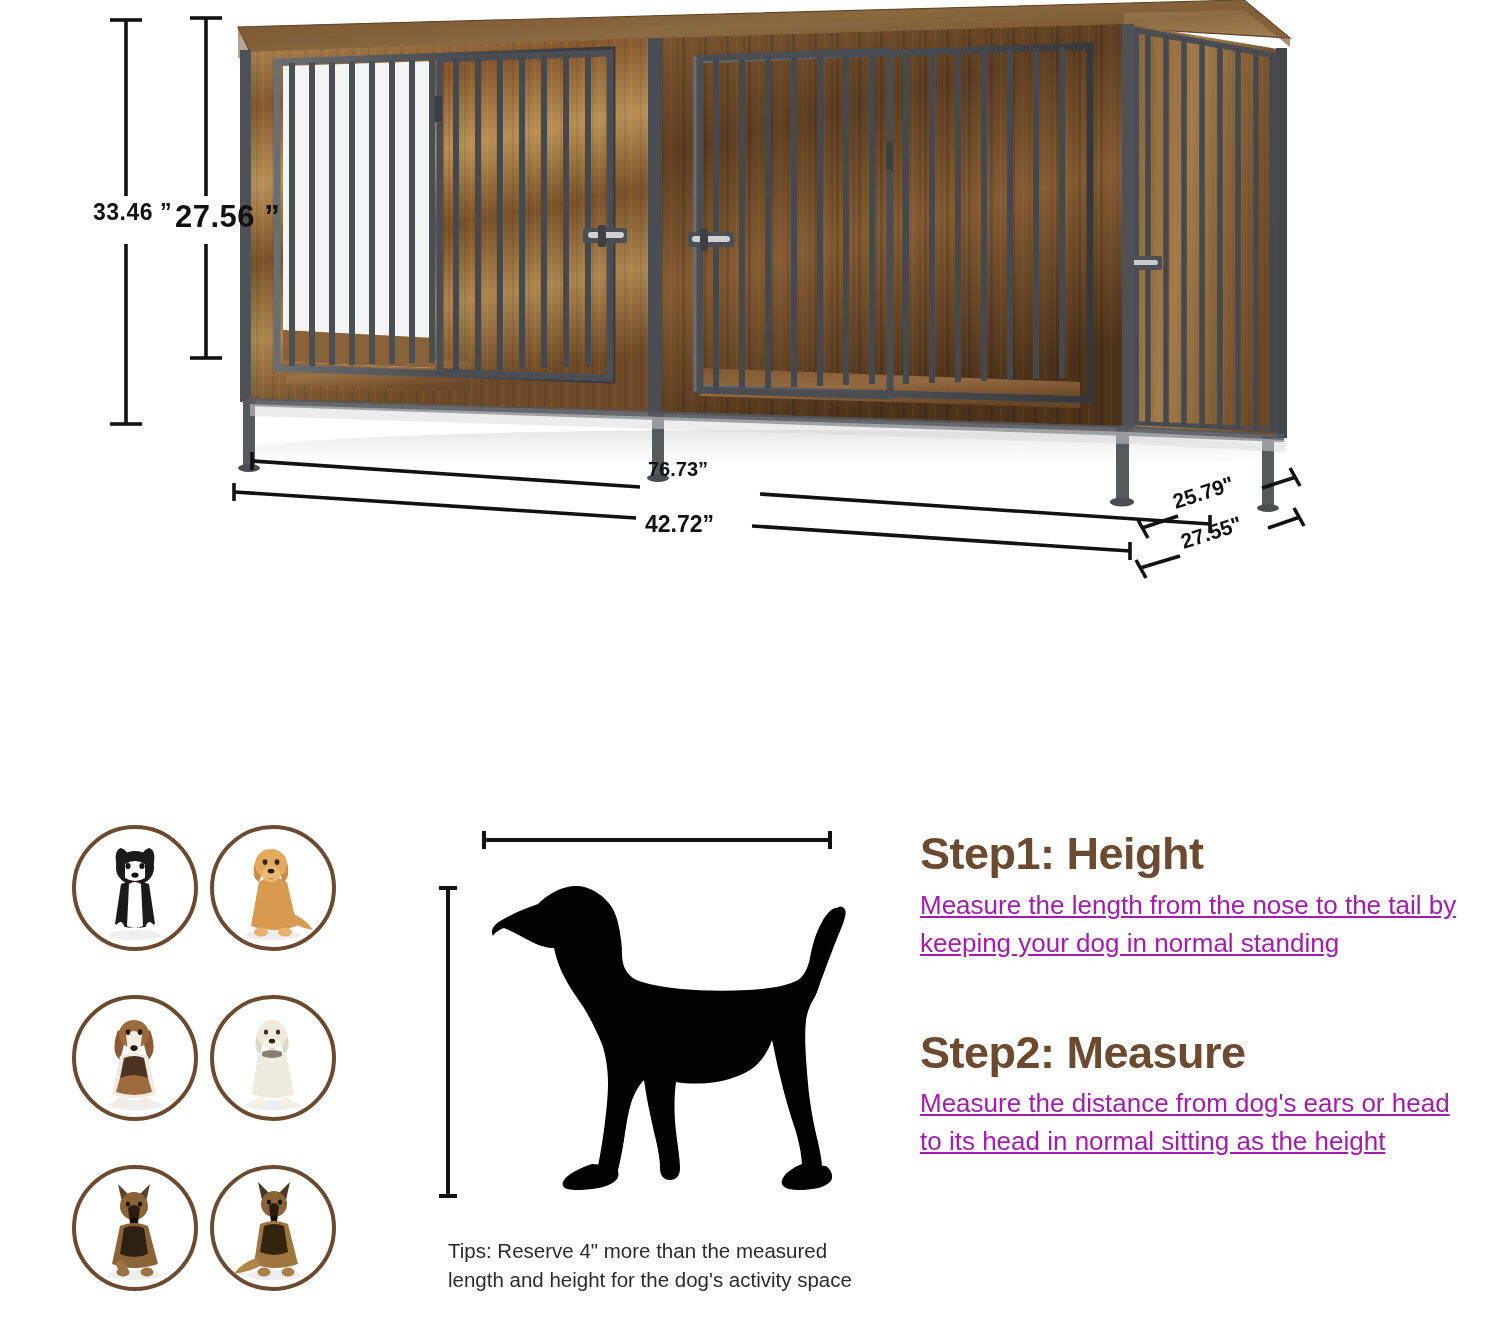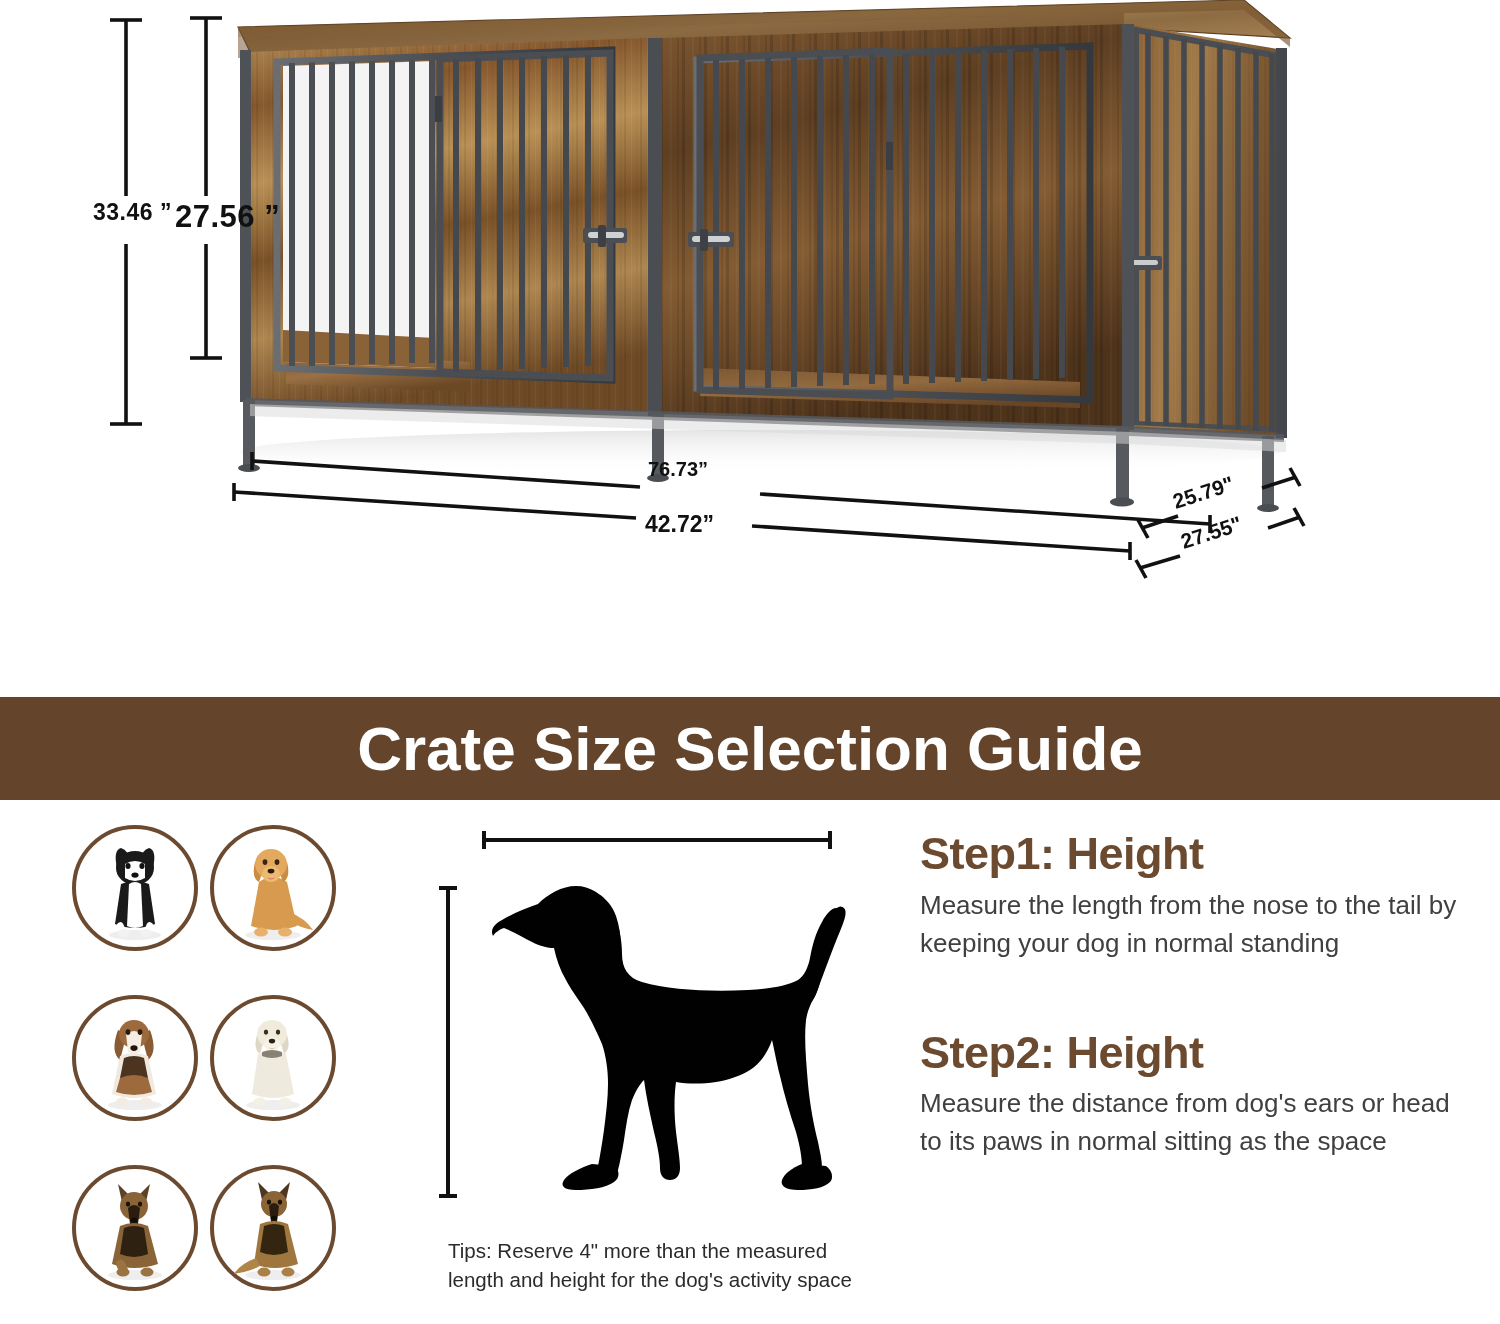--- a/index.html
+++ b/index.html
@@ -81,25 +81,26 @@
   .step-block{margin-bottom:40px;}
   .step-title{
     color:#6B4A2F;
     font-size:45px;
     font-weight:bold;
     margin:0 0 8px 0;
     line-height:1.08;
     letter-spacing:-0.5px;
   }
   .step-body{
-    color:#404040;
+    color:#a21caf;
     font-size:26px;
     line-height:1.46;
     margin:0;
     font-weight:normal;
+    text-decoration:underline;
   }
   #step-2{margin-top:66px;}
 </style>
 </head>
 <body>
 
 <div class="page">
 
   <div class="product-section">
 
@@ -338,23 +339,20 @@
     </svg>
 
     <div class="dim-label" id="dim-height-outer">33.46 ”</div>
     <div class="dim-label" id="dim-height-inner">27.56 ”</div>
     <div class="dim-label" id="dim-len-top">76.73”</div>
     <div class="dim-label" id="dim-len-bottom">42.72”</div>
     <div class="dim-label" id="dim-depth-top">25.79"</div>
     <div class="dim-label" id="dim-depth-bottom">27.55"</div>
   </div>
 
-  <div class="banner">
-    <div class="banner-title">Crate Size Selection Guide</div>
-  </div>
 
   <div class="guide">
 
     <div class="breed-grid">
 
       <div class="breed-circle">
         <svg width="88" height="104" viewBox="0 0 88 104">
           <ellipse cx="44" cy="97" rx="26" ry="5" fill="#eee"></ellipse>
           <path d="M26 30 Q22 12 30 10 Q38 12 38 24 Z" fill="#1a1a1a"></path>
           <path d="M62 30 Q66 12 58 10 Q50 12 50 24 Z" fill="#1a1a1a"></path>
@@ -539,21 +537,21 @@
         <path fill="#010101" d="M372 356 C 362 360, 354 366, 352 372 C 350 378, 356 382, 368 382 C 382 382, 394 380, 400 374 C 404 370, 402 362, 396 358 Z"></path>
       </svg>
     </div>
 
     <div class="steps">
       <div class="step-block">
         <div class="step-title">Step1: Height</div>
         <p class="step-body">Measure the length from the nose to the tail by keeping your dog in normal standing</p>
       </div>
       <div class="step-block" id="step-2">
-        <div class="step-title">Step2: Height</div>
-        <p class="step-body">Measure the distance from dog's ears or head to its paws in normal sitting as the space</p>
+        <div class="step-title">Step2: Measure</div>
+        <p class="step-body">Measure the distance from dog's ears or head to its head in normal sitting as the height</p>
       </div>
     </div>
   </div>
 
   <div class="tips">Tips: Reserve 4" more than the measured length and height for the dog's activity space</div>
 
 </div>
 
 </body></html>

